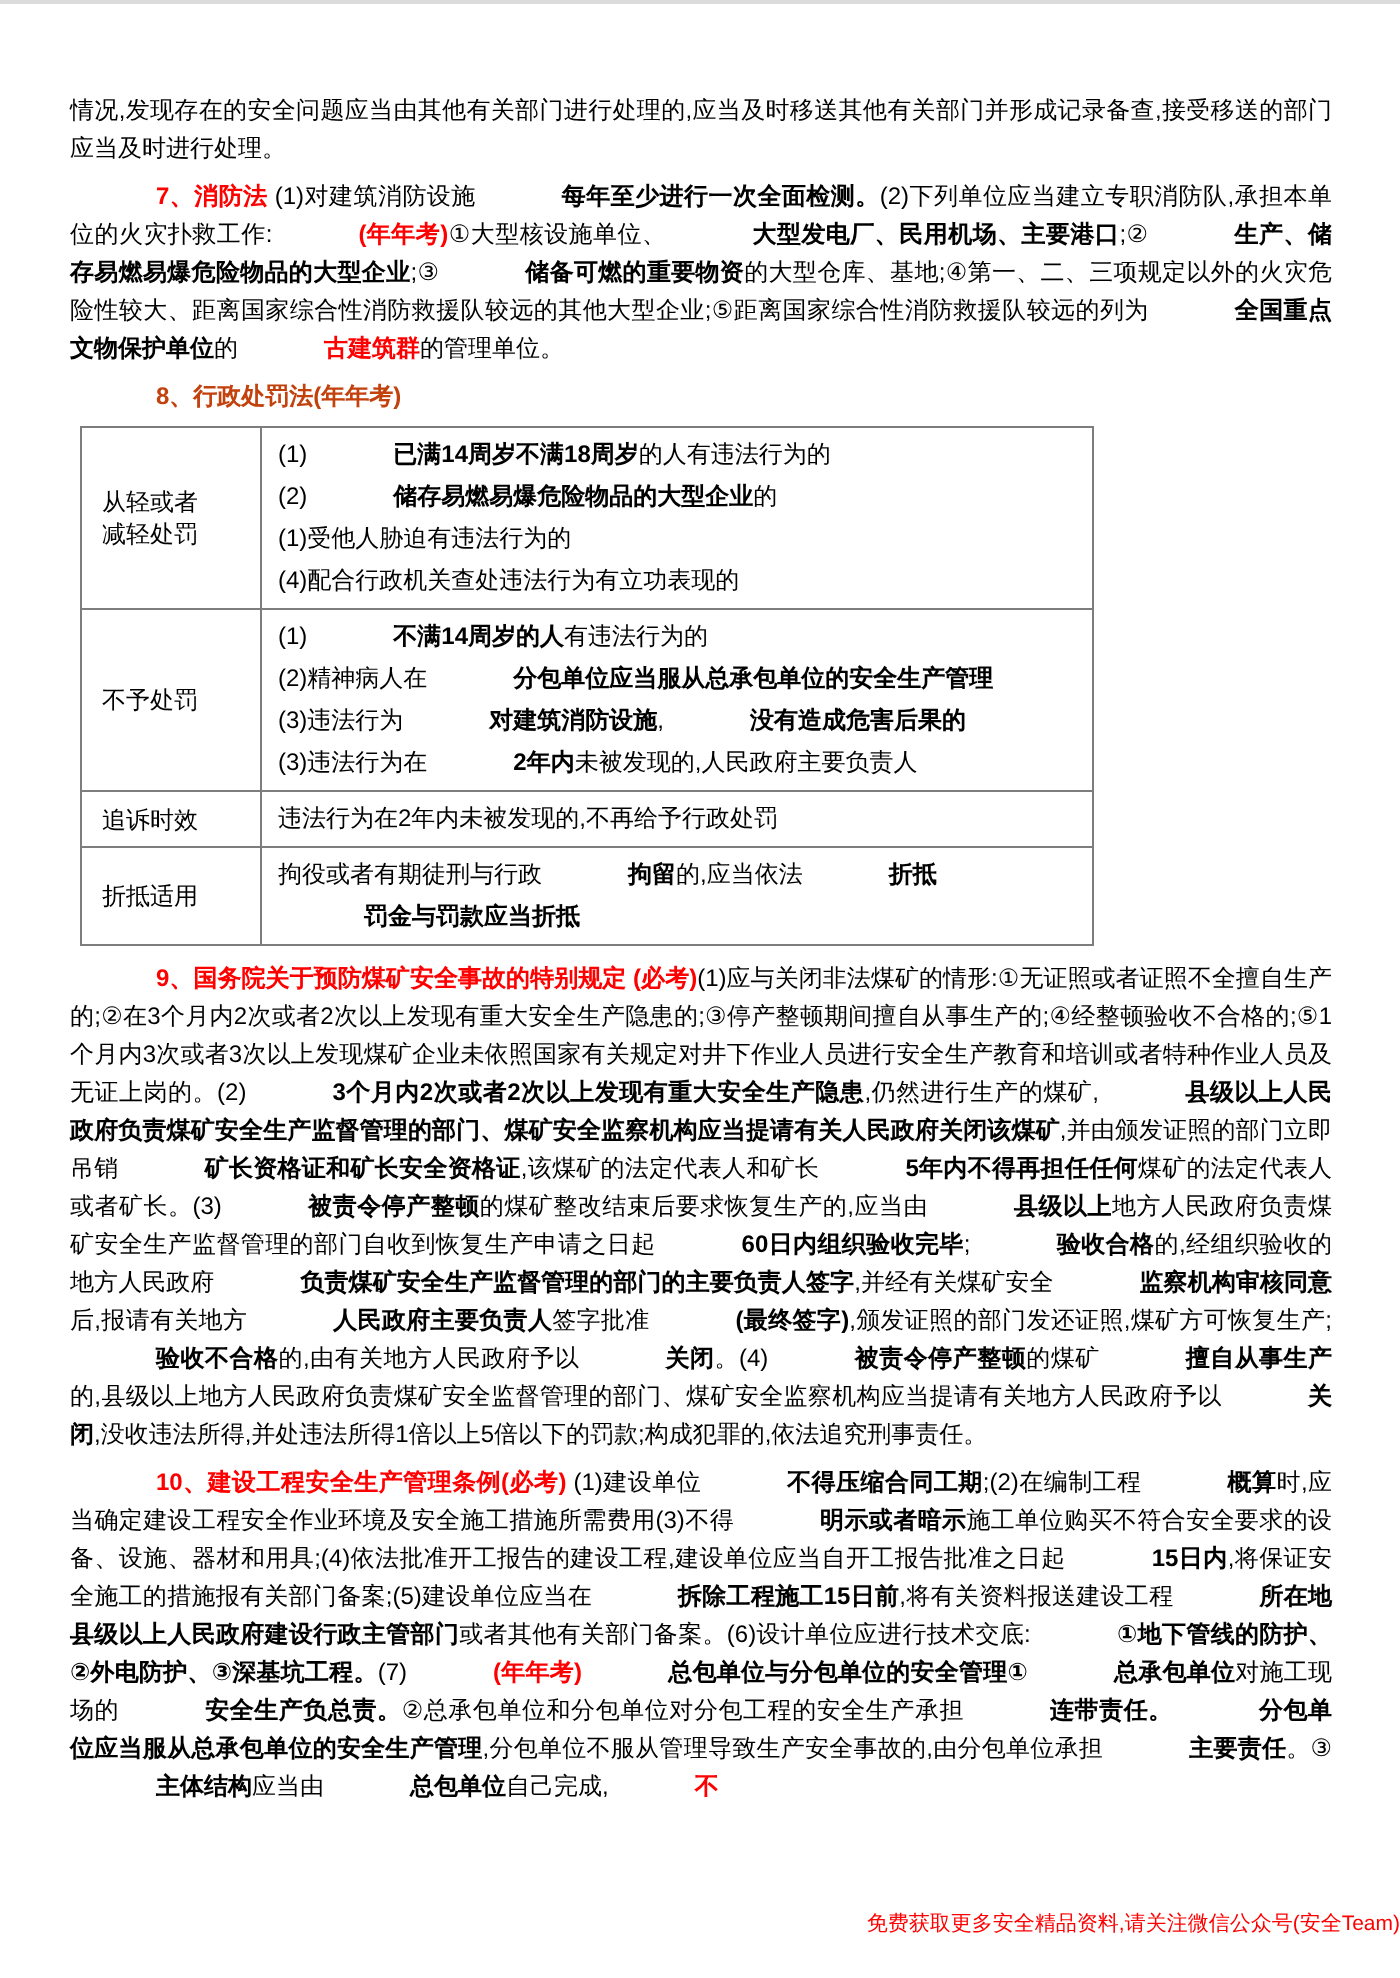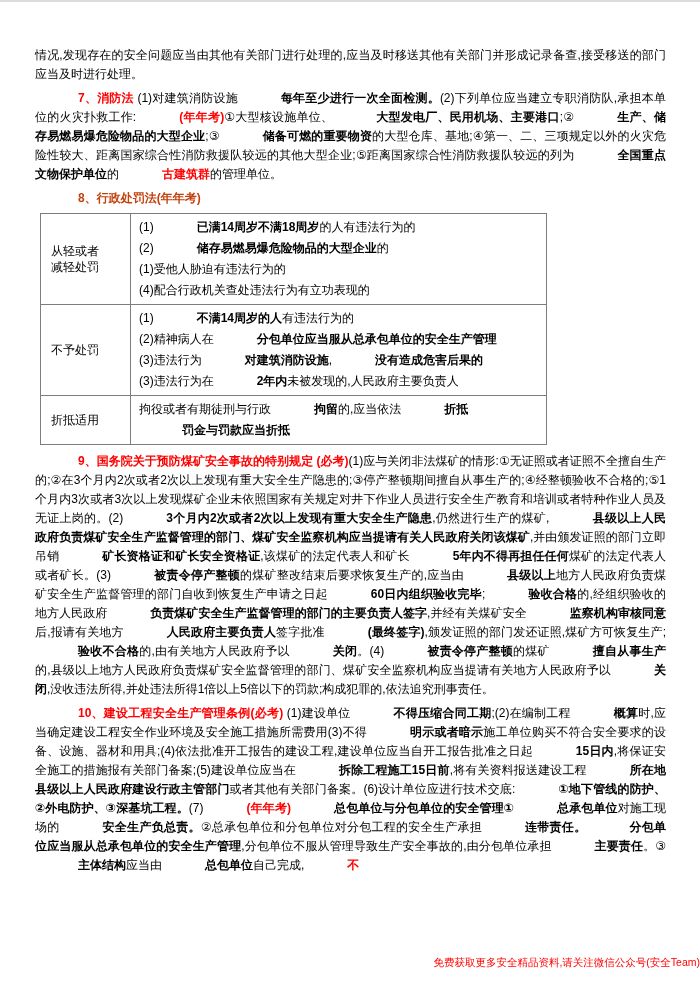--- a/index.html
+++ b/index.html
@@ -59,20 +59,26 @@
           <tr>
             <td class="label-cell">不予处罚</td>
             <td class="content-cell">
               <div class="cell-line"><span>(1)</span><span class="bold">不满14周岁的人</span><span>有违法行为的</span></div>
               <div class="cell-line"><span>(2)精神病人在</span><span class="bold">分包单位应当服从总承包单位的安全生产管理</span></div>
               <div class="cell-line"><span>(3)违法行为</span><span class="bold">对建筑消防设施</span><span>,</span><span class="bold">没有造成危害后果的</span></div>
               <div class="cell-line"><span>(3)违法行为在</span><span class="bold">2年内</span><span>未被发现的,人民政府主要负责人</span></div>
             </td>
           </tr>
           <tr>
+            <td class="label-cell">追诉时效</td>
+            <td class="content-cell">
+              <div class="cell-line"><span>违法行为在2年内未被发现的,不再给予行政处罚</span></div>
+            </td>
+          </tr>
+          <tr>
             <td class="label-cell">折抵适用</td>
             <td class="content-cell">
               <div class="cell-line"><span>拘役或者有期徒刑与行政</span><span class="bold">拘留</span><span>的,应当依法</span><span class="bold">折抵</span></div>
               <div class="cell-line"><span class="bold">罚金与罚款应当折抵</span></div>
             </td>
           </tr>
         </tbody>
     </table>
 
     <p class="para"><span class="bold" style="color: rgb(255, 0, 0);">9、国务院关于预防煤矿安全事故的特别规定 (必考)</span><span>(1)应与关闭非法煤矿的情形:①无证照或者证照不全擅自生产的;②在3个月内2次或者2次以上发现有重大安全生产隐患的;③停产整顿期间擅自从事生产的;④经整顿验收不合格的;⑤1个月内3次或者3次以上发现煤矿企业未依照国家有关规定对井下作业人员进行安全生产教育和培训或者特种作业人员及无证上岗的。(2)</span><span class="bold">3个月内2次或者2次以上发现有重大安全生产隐患</span><span>,仍然进行生产的煤矿,</span><span class="bold">县级以上人民政府负责煤矿安全生产监督管理的部门、煤矿安全监察机构应当提请有关人民政府关闭该煤矿</span><span>,并由颁发证照的部门立即吊销</span><span class="bold">矿长资格证和矿长安全资格证</span><span>,该煤矿的法定代表人和矿长</span><span class="bold">5年内不得再担任任何</span><span>煤矿的法定代表人或者矿长。(3)</span><span class="bold">被责令停产整顿</span><span>的煤矿整改结束后要求恢复生产的,应当由</span><span class="bold">县级以上</span><span>地方人民政府负责煤矿安全生产监督管理的部门自收到恢复生产申请之日起</span><span class="bold">60日内组织验收完毕</span><span>;</span><span class="bold">验收合格</span><span>的,经组织验收的地方人民政府</span><span class="bold">负责煤矿安全生产监督管理的部门的主要负责人签字</span><span>,并经有关煤矿安全</span><span class="bold">监察机构审核同意</span><span>后,报请有关地方</span><span class="bold">人民政府主要负责人</span><span>签字批准</span><span class="bold">(最终签字)</span><span>,颁发证照的部门发还证照,煤矿方可恢复生产;</span><span class="bold">验收不合格</span><span>的,由有关地方人民政府予以</span><span class="bold">关闭</span><span>。(4)</span><span class="bold">被责令停产整顿</span><span>的煤矿</span><span class="bold">擅自从事生产</span><span>的,县级以上地方人民政府负责煤矿安全监督管理的部门、煤矿安全监察机构应当提请有关地方人民政府予以</span><span class="bold">关闭</span><span>,没收违法所得,并处违法所得1倍以上5倍以下的罚款;构成犯罪的,依法追究刑事责任。</span></p>

